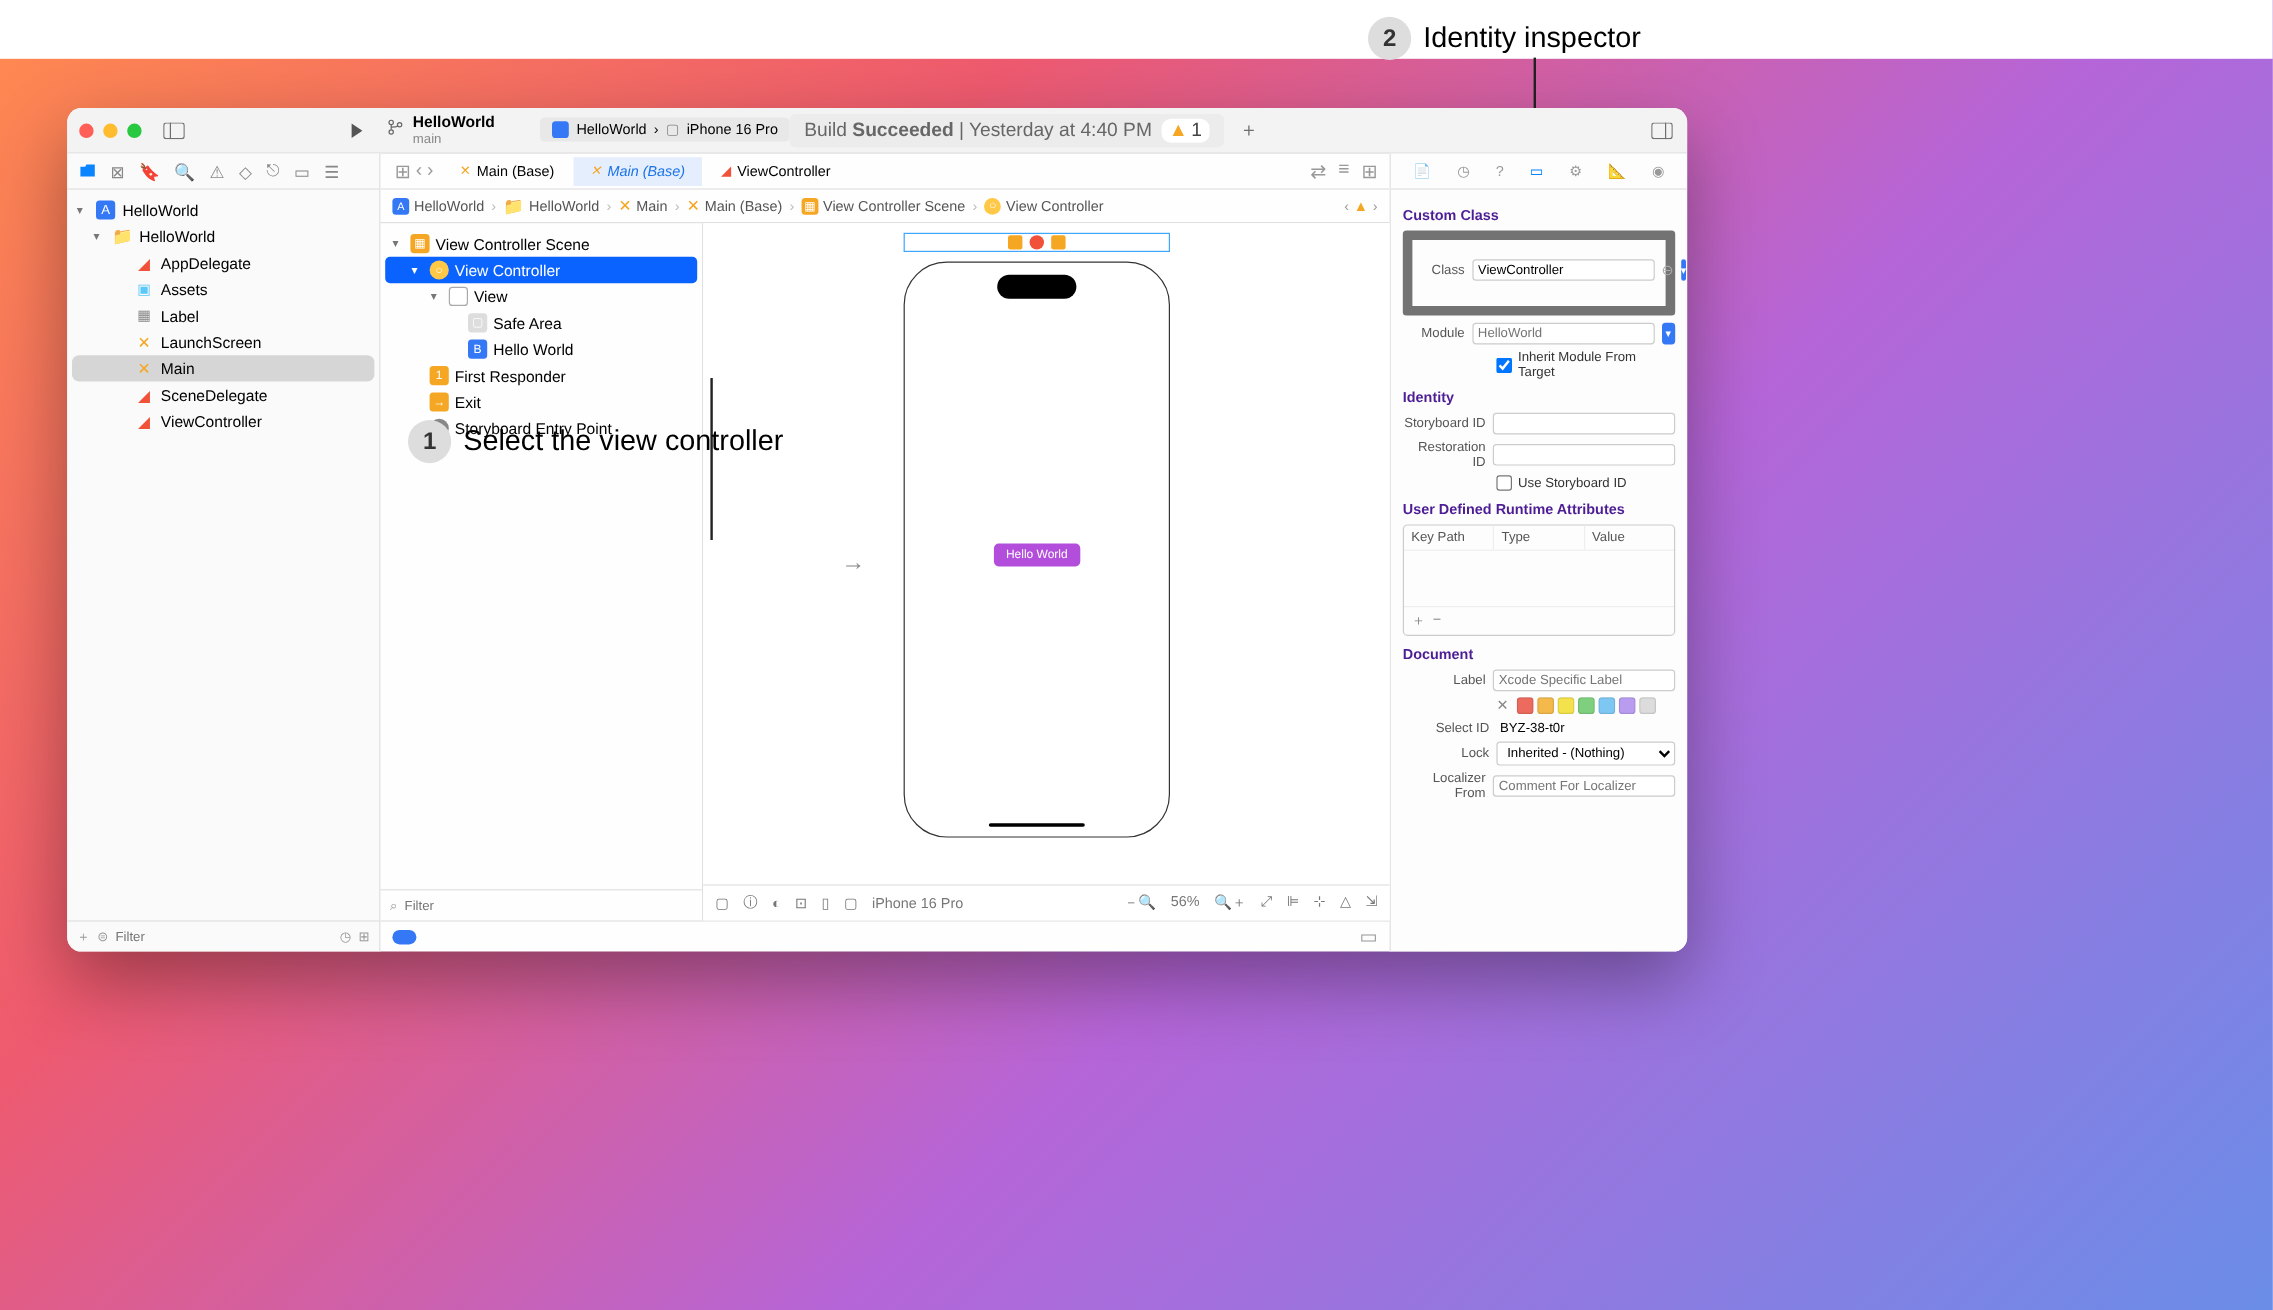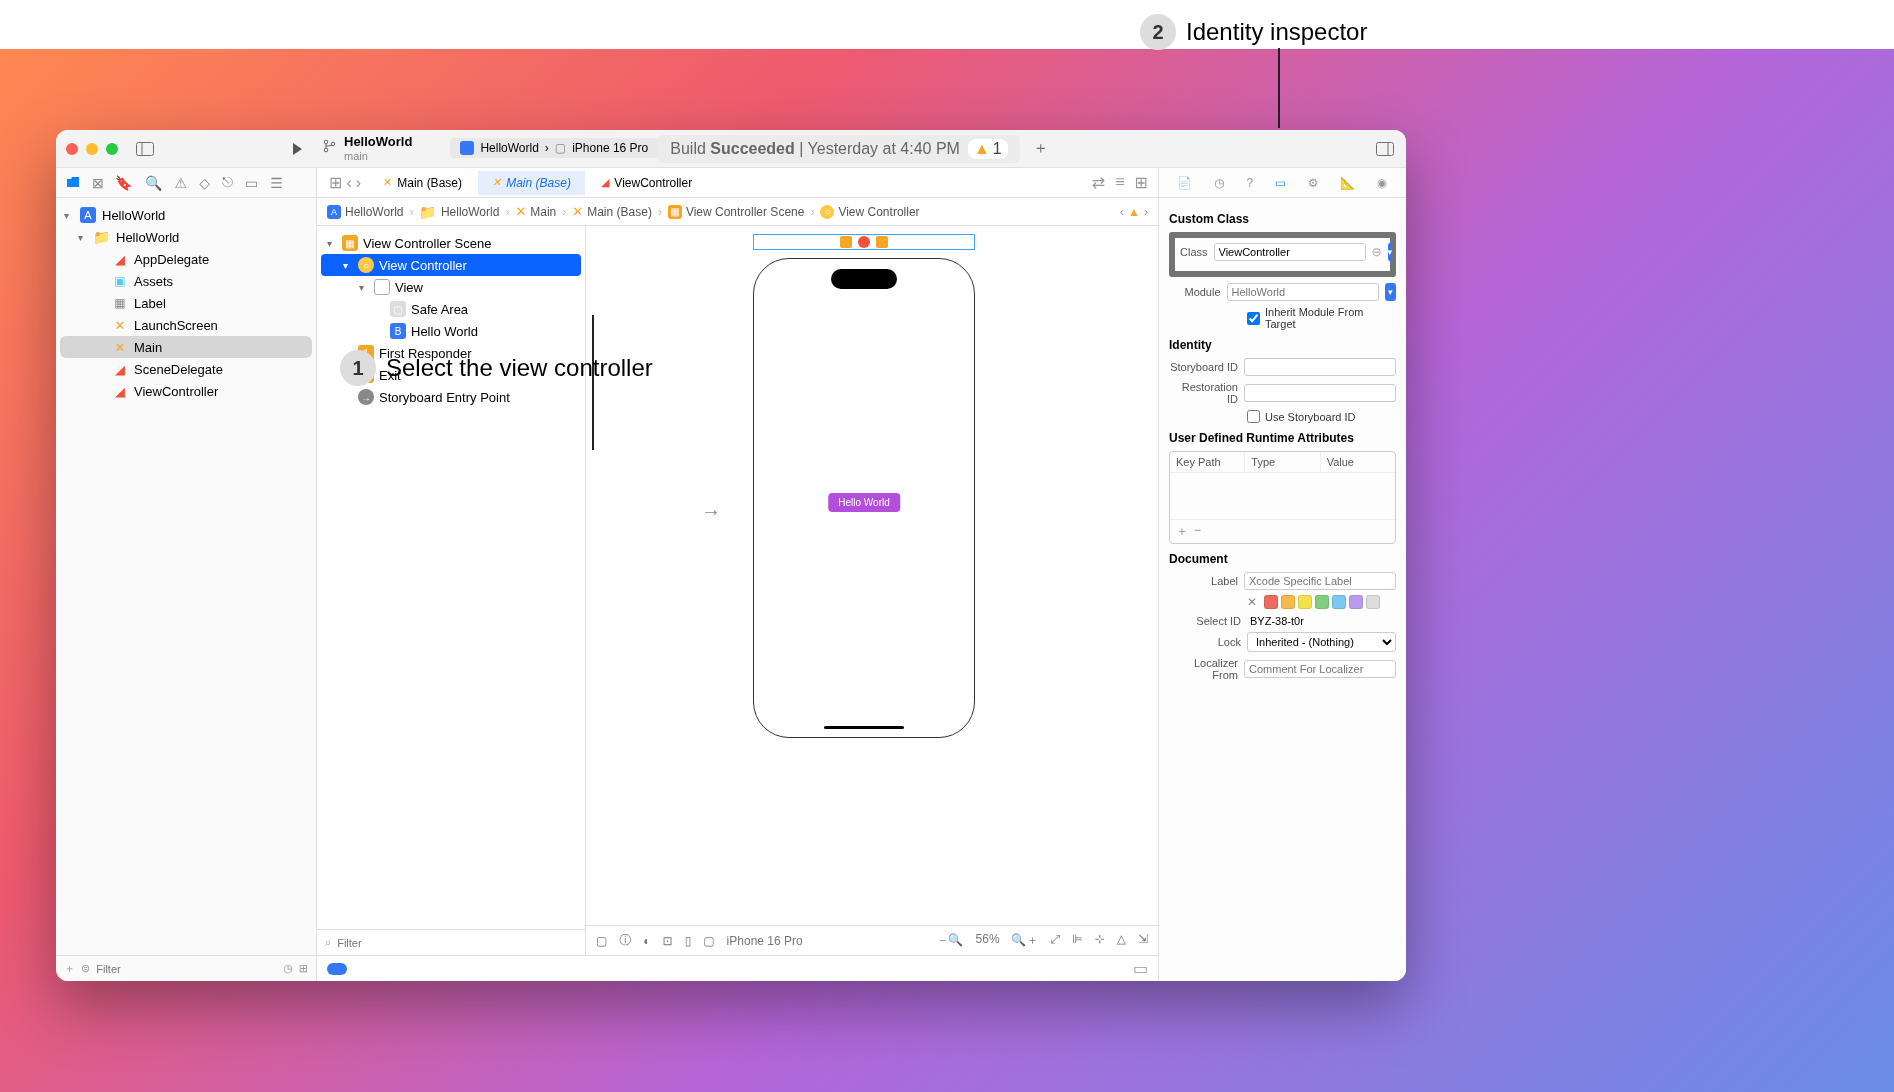--- a/index.html
+++ b/index.html
@@ -3,21 +3,21 @@
 <meta charset="utf-8">
 <style>
 * { margin: 0; padding: 0; box-sizing: border-box; font-family: -apple-system, "SF Pro", Helvetica, Arial, sans-serif; }
 body { width: 1894px; height: 1092px; background: linear-gradient(135deg, #ff8a50 0%, #ee5a6f 30%, #b565d8 60%, #6a8de8 100%); position: relative; }
 .blank-top { background: #fff; height: 49px; width: 100%; }
 
 .annotation { position: absolute; display: flex; align-items: center; gap: 10px; font-size: 24px; }
 .annotation .badge { width: 36px; height: 36px; border-radius: 50%; background: #ddd; color: #333; display: flex; align-items: center; justify-content: center; font-weight: 600; font-size: 20px; }
 .line-v { position: absolute; width: 1.5px; background: #222; }
 
-.window { position: absolute; left: 56px; top: 90px; width: 1350px; height: 851px; background: #fefefe; border-radius: 12px; box-shadow: 0 25px 60px rgba(0,0,0,.35); display: flex; flex-direction: column; overflow: hidden; margin-top: 40px; }
+.window { position: absolute; left: 56px; top: 90px; width: 1350px; height: 703px; background: #fefefe; border-radius: 12px; box-shadow: 0 25px 60px rgba(0,0,0,.35); display: flex; flex-direction: column; overflow: hidden; }
 
 
 .toolbar { height: 38px; display: flex; align-items: center; padding: 0 10px; border-bottom: 1px solid #e0e0e0; background: #f4f3f3; }
 .traffic { display: flex; gap: 8px; margin-right: 16px; }
 .traffic span { width: 12px; height: 12px; border-radius: 50%; }
 .tl-red { background: #ff5f57; } .tl-yellow { background: #febc2e; } .tl-green { background: #28c840; }
 .tb-icon { width: 22px; height: 22px; display: flex; align-items: center; justify-content: center; color: #6f6f6f; cursor: pointer; border-radius: 5px; }
 .spacer { flex: 1; }
 .run-btn { margin-left: 130px; margin-right: 14px; font-size: 16px; }
 .scheme-area { display: flex; align-items: center; gap: 8px; }
@@ -87,25 +87,25 @@
 .entry-arrow { position: absolute; left: 115px; top: 272px; font-size: 20px; color: #888; }
 .canvas-bar { height: 30px; border-top: 1px solid #e0e0e0; display: flex; align-items: center; padding: 0 10px; gap: 12px; font-size: 12px; color: #777; }
 .canvas-bar .right { margin-left: auto; display: flex; gap: 12px; }
 
 
 .inspector { width: 248px; border-left: 1px solid #e0e0e0; display: flex; flex-direction: column; font-size: 12px; background: #fdfdfd; }
 .insp-icons { height: 30px; display: flex; align-items: center; justify-content: space-around; padding: 0 8px; border-bottom: 1px solid #e0e0e0; color: #999; }
 .insp-icons span { cursor: pointer; }
 .insp-icons span.active { color: #0a84ff; }
 .insp-body { flex: 1; overflow: auto; padding: 6px 10px 10px; }
-.section-h { font-weight: 600; font-size: 12px; color: #000000; margin: 8px 0 6px; }
+.section-h { font-weight: 600; font-size: 12px; color: #4c1d95; margin: 8px 0 6px; }
 .field-row { display: flex; align-items: center; margin-bottom: 5px; gap: 6px; }
 .field-row .label { width: 72px; text-align: right; color: #555; font-size: 11px; }
 .field-row input[type=text], .field-row select { flex: 1; font-size: 11px; padding: 2px 4px; border: 1px solid #ccc; border-radius: 3px; background: #fff; }
-.class-box { border: 6px solid #737373; padding: 5px; border-radius: 3px; margin-bottom: 6px; }
+.class-box { border: 8px solid #737373; padding: 16px; border-radius: 3px; margin-bottom: 6px; }
 .dropdown-btn { width: 16px; height: 18px; background: #3478f6; border-radius: 3px; color: #fff; font-size: 9px; display: flex; align-items: center; justify-content: center; }
 .chk-row { display: flex; align-items: center; gap: 5px; padding-left: 78px; margin-bottom: 6px; font-size: 11px; color: #333; }
 .runtime-table { border: 1px solid #ccc; border-radius: 4px; }
 .runtime-head { display: flex; font-size: 11px; color: #555; border-bottom: 1px solid #eee; }
 .runtime-head div { flex: 1; padding: 4px 6px; border-right: 1px solid #eee; }
 .runtime-head div:last-child { border-right: none; }
 .runtime-body { height: 46px; }
 .runtime-foot { display: flex; gap: 6px; padding: 3px 6px; color: #888; border-top: 1px solid #eee; }
 .swatches { display: flex; gap: 3px; padding-left: 78px; margin-bottom: 6px; }
 .swatches span { width: 14px; height: 14px; border-radius: 3px; border: 1px solid rgba(0,0,0,.1); }

